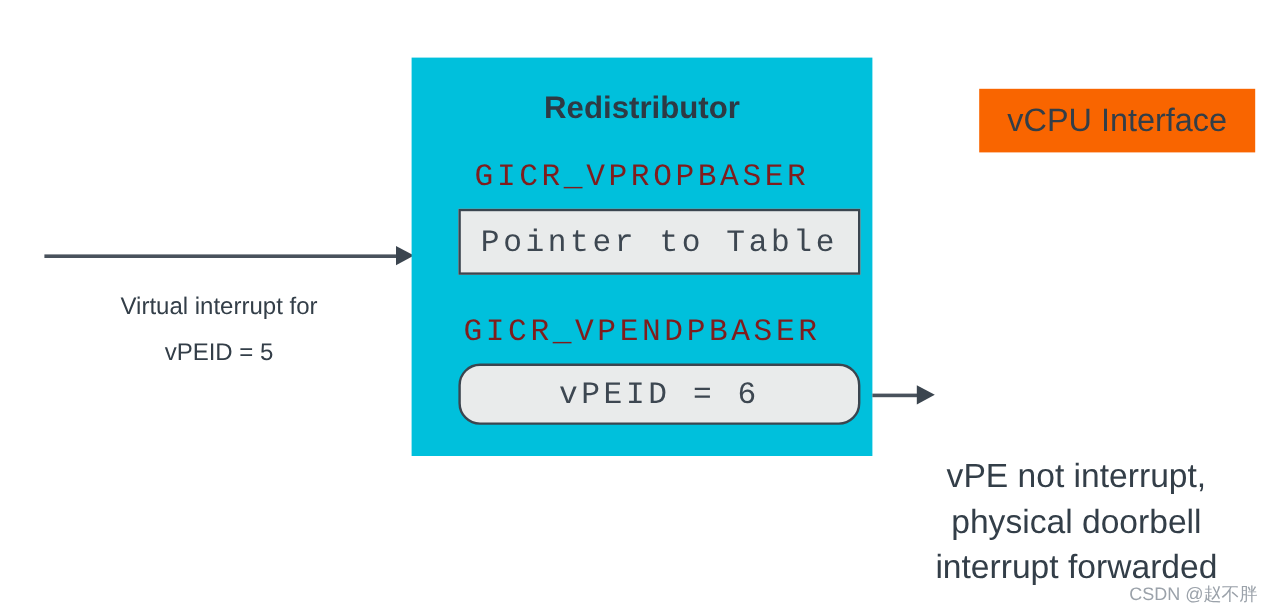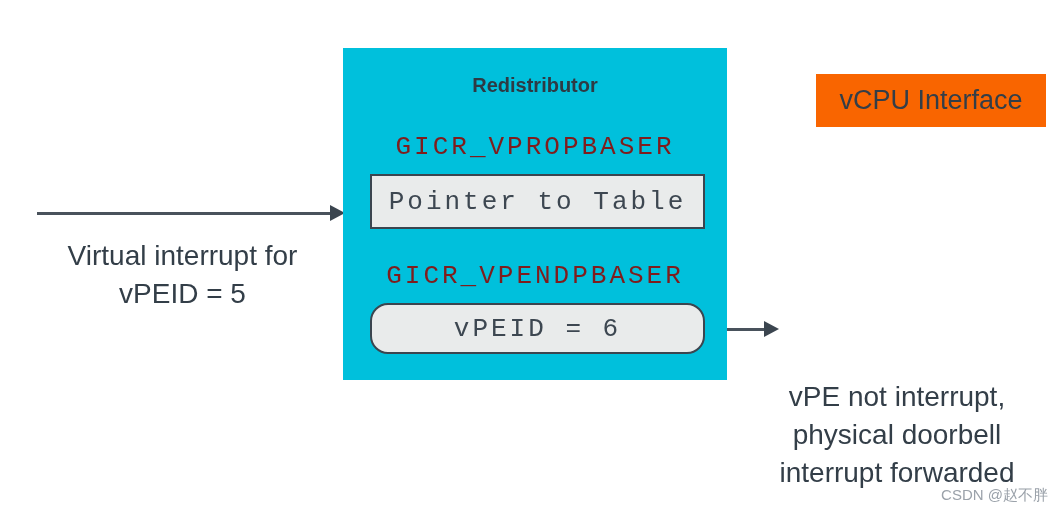--- a/index.html
+++ b/index.html
@@ -25,50 +25,50 @@
     width: 0; height: 0;
     border-top: 8px solid transparent;
     border-bottom: 8px solid transparent;
     border-left: 15px solid #3b454f;
   }
 
   
   .left-annotation {
     left: 25px; top: 237px; width: 315px;
     text-align: center;
-    font-size: 28px;
+    font-size: 20px;
     line-height: 38px;
     color: #333e48;
   }
 
   
   .redistributor {
     left: 343px; top: 48px;
     width: 384px; height: 332px;
     background: #00c0dc;
   }
   .redis-title {
     position: absolute; top: 26px; left: 0; width: 100%;
     text-align: center;
-    font-size: 20px;
+    font-size: 26px;
     font-weight: 600;
     color: #2e3a44;
   }
   .reg-name {
     position: absolute; left: 0; width: 100%;
     text-align: center;
     font-family: "Liberation Mono", monospace;
     font-size: 26px;
     letter-spacing: 3px;
     color: #7f1d1d;
   }
   .reg-name.reg1 { top: 84px; }
   .reg-name.reg2 { top: 213px; }
   .reg-box {
-    position: absolute; left: 27px; width: 331px;
+    position: absolute; left: 39px; width: 331px;
     background: #e9ebeb;
     border: 2px solid #3b454f;
     display: flex; align-items: center; justify-content: center;
     font-family: "Liberation Mono", monospace;
     font-size: 26px;
     letter-spacing: 3px;
     color: #3d4751;
   }
   .reg-box.box1 { top: 126px; height: 51px; }
   .reg-box.box2 { top: 255px; height: 47px; border-radius: 18px; }

